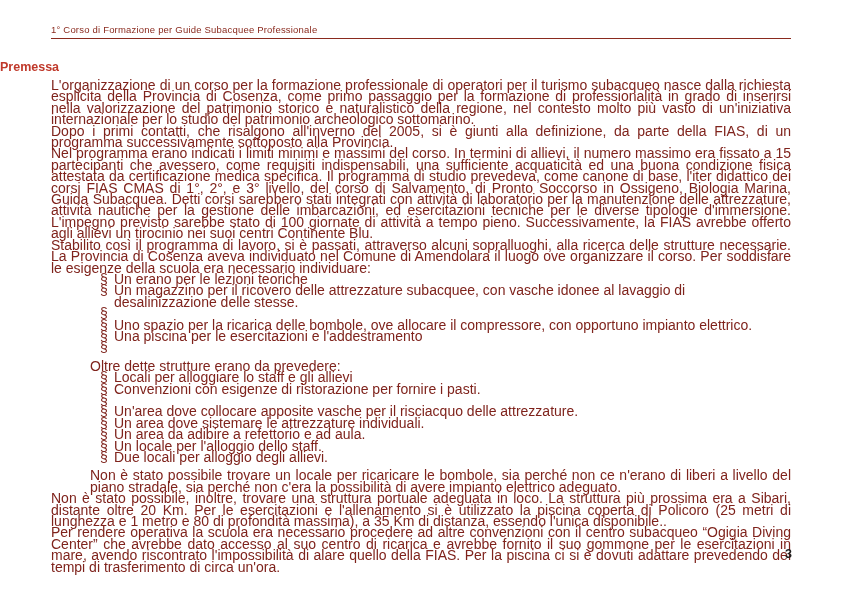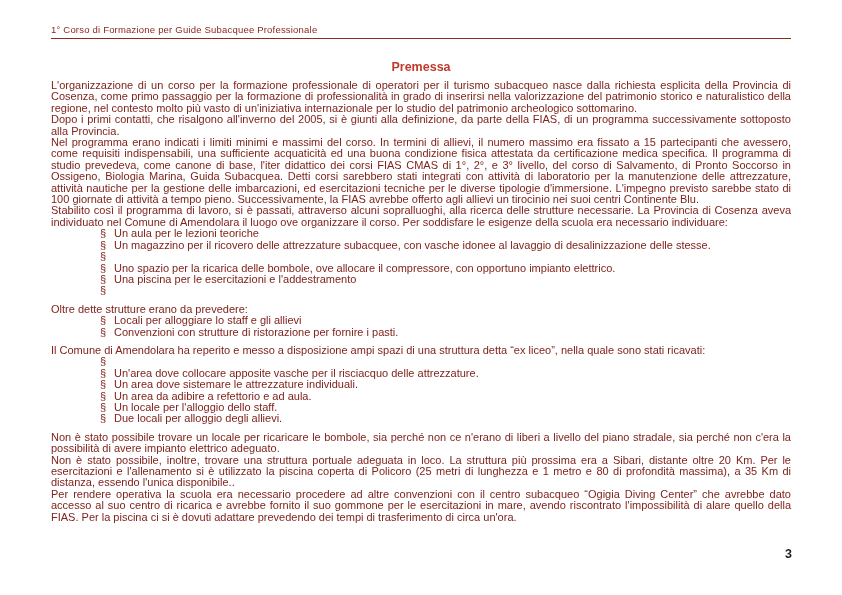--- a/index.html
+++ b/index.html
@@ -31,37 +31,37 @@
     color: var(--header-text);
     padding-bottom: 3px;
     border-bottom: 1px solid var(--rule);
   }
   .doc-title {
     position: absolute;
     left: 0;
     right: 0;
     top: 60px;
     margin: 0;
-    text-align: center;
+    text-align: left;
     font-weight: bold;
     font-size: 12.5px;
     color: var(--title-text);
   }
   .content {
     position: absolute;
     left: 51px;
     right: 51px;
     top: 80px;
-    font-size: 11px;
+    font-size: 14px;
     line-height: 11.4px;
     text-align: justify;
     color: var(--body-text);
   }
   p.body-p { margin: 0; }
-  p.spaced { margin-top: 7px; }
+  p.spaced { margin-top: 7px; margin-left: 39px; }
   ul.bullet-list {
     margin: 0;
     padding: 0;
     list-style: none;
   }
   ul.bullet-list li {
     display: flex;
     text-align: left;
   }
   .bullet-marker {
@@ -92,21 +92,21 @@
 
   <div class="content">
 
   <p class="body-p">L'organizzazione di un corso per la formazione professionale di operatori per il turismo subacqueo nasce dalla richiesta esplicita della Provincia di Cosenza, come primo passaggio per la formazione di professionalità in grado di inserirsi nella valorizzazione del patrimonio storico e naturalistico della regione, nel contesto molto più vasto di un'iniziativa internazionale per lo studio del patrimonio archeologico sottomarino.</p>
       <p class="body-p">Dopo i primi contatti, che risalgono all'inverno del 2005, si è giunti alla definizione, da parte della FIAS, di un programma successivamente sottoposto alla Provincia.</p>
       <p class="body-p">Nel programma erano indicati i limiti minimi e massimi del corso. In termini di allievi, il numero massimo era fissato a 15 partecipanti che avessero, come requisiti indispensabili, una sufficiente acquaticità ed una buona condizione fisica attestata da certificazione medica specifica. Il programma di studio prevedeva, come canone di base, l'iter didattico dei corsi FIAS CMAS di 1°, 2°, e 3° livello, del corso di Salvamento, di Pronto Soccorso in Ossigeno, Biologia Marina, Guida Subacquea. Detti corsi sarebbero stati integrati con attività di laboratorio per la manutenzione delle attrezzature, attività nautiche per la gestione delle imbarcazioni, ed esercitazioni tecniche per le diverse tipologie d'immersione. L'impegno previsto sarebbe stato di 100 giornate di attività a tempo pieno. Successivamente, la FIAS avrebbe offerto agli allievi un tirocinio nei suoi centri Continente Blu.</p>
       <p class="body-p">Stabilito così il programma di lavoro, si è passati, attraverso alcuni sopralluoghi, alla ricerca delle strutture necessarie. La Provincia di Cosenza aveva individuato nel Comune di Amendolara il luogo ove organizzare il corso. Per soddisfare le esigenze della scuola era necessario individuare:</p>
       <ul class="bullet-list">
         <li>
           <span class="bullet-marker">§</span>
-          <span>Un aula per le lezioni teoriche</span>
+          <span>Un erano per le lezioni teoriche</span>
         </li>
         <li>
           <span class="bullet-marker">§</span>
           <span>Un magazzino per il ricovero delle attrezzature subacquee, con vasche idonee al lavaggio di desalinizzazione delle stesse.</span>
         </li>
         <li>
           <span class="bullet-marker">§</span>
         </li>
         <li>
           <span class="bullet-marker">§</span>
@@ -121,24 +121,23 @@
         </li>
       </ul>
       <p class="body-p spaced">Oltre dette strutture erano da prevedere:</p>
       <ul class="bullet-list">
         <li>
           <span class="bullet-marker">§</span>
           <span>Locali per alloggiare lo staff e gli allievi</span>
         </li>
         <li>
           <span class="bullet-marker">§</span>
-          <span>Convenzioni con strutture di ristorazione per fornire i pasti.</span>
+          <span>Convenzioni con esigenze di ristorazione per fornire i pasti.</span>
         </li>
       </ul>
-      <p class="body-p spaced">Il Comune di Amendolara ha reperito e messo a disposizione ampi spazi di una struttura detta “ex liceo”, nella quale sono stati ricavati:</p>
       <ul class="bullet-list">
         <li>
           <span class="bullet-marker">§</span>
         </li>
         <li>
           <span class="bullet-marker">§</span>
           <span>Un'area dove collocare apposite vasche per il risciacquo delle attrezzature.</span>
         </li>
         <li>
           <span class="bullet-marker">§</span>

